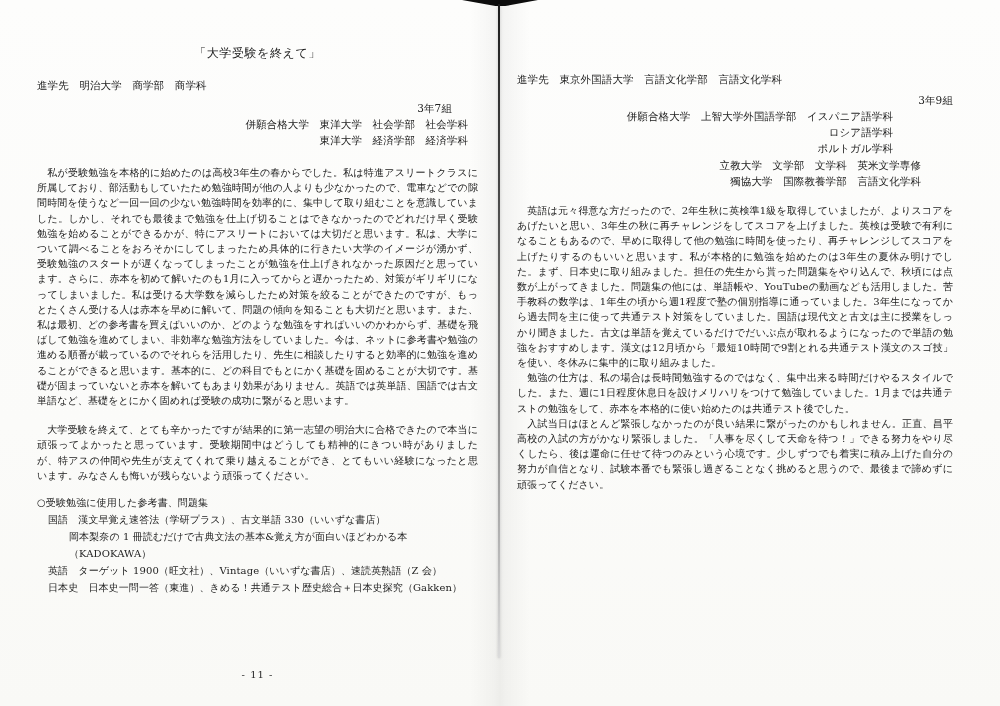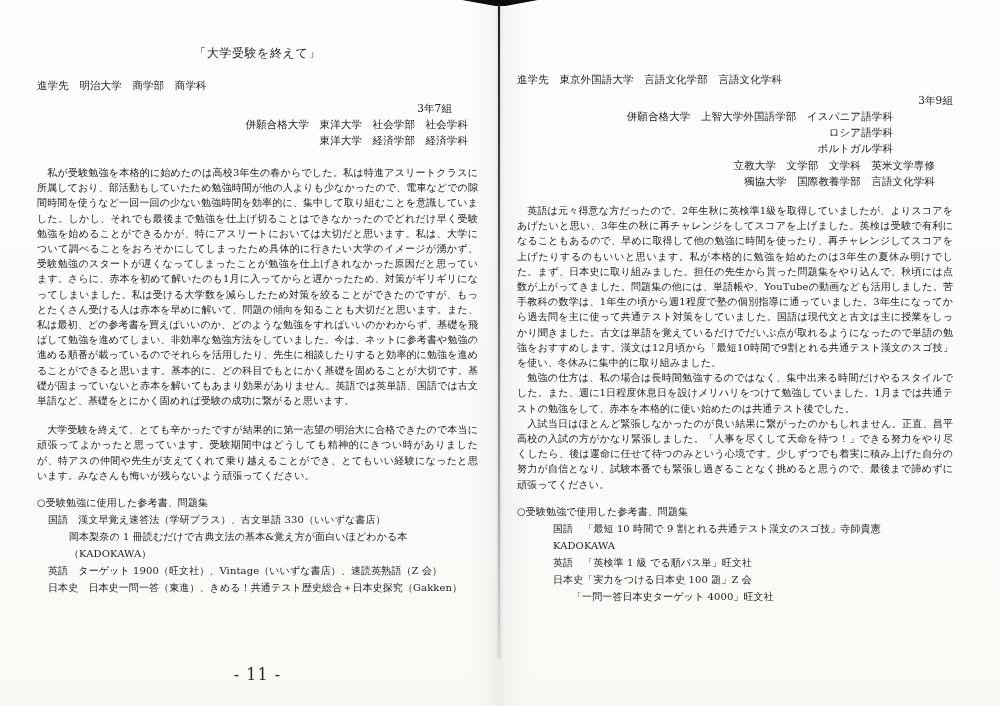--- a/index.html
+++ b/index.html
@@ -75,21 +75,21 @@
   }
   .page-left  .class-line { margin-top: 8px; margin-right: 26px; }
   .page-right .class-line { margin-top: 6px; margin-right: 0; }
   .adm {
     text-align: right;
     font-size: 10.5px;
   }
   .page-left  .adm { line-height: 16px;   margin-right: 10px; }
   .page-right .adm { line-height: 16.2px; }
   .page-right .adm.r60 { margin-right: 60px; }
-  .page-right .adm.r20 { margin-right: 18px; }
+  .page-right .adm.r20 { margin-right: 32px; }
 
   .body-block { margin-top: 14px; }
   .page-left .body-block { margin-top: 17px; }
   .para {
     margin: 0;
     text-align: justify;
     color: #202020;
   }
   .para.gap { margin-top: 14px; }
 
@@ -99,21 +99,21 @@
   .page-left  .bk.i2 { padding-left: 32px; }
   .page-right .bk.i1 { padding-left: 36px; }
   .page-right .bk.i2 { padding-left: 55px; }
 
   .pnum {
     position: absolute;
     bottom: 24px;
     left: 0;
     right: 0;
     text-align: center;
-    font-size: 16px;
+    font-size: 10px;
     letter-spacing: 1px;
     color: #2a2a2a;
   }
 </style>
 </head>
 <body>
 
 <div class="sheet">
 
   <div class="gutter-shade"></div>
@@ -144,25 +144,18 @@
     <div class="adm r60">併願合格大学　上智大学外国語学部　イスパニア語学科</div>
     <div class="adm r60">ロシア語学科</div>
     <div class="adm r60">ポルトガル学科</div>
     <div class="adm r20">立教大学　文学部　文学科　英米文学専修</div>
     <div class="adm r20">獨協大学　国際教養学部　言語文化学科</div>
     <div class="body-block">
       <p class="para">　英語は元々得意な方だったので、2年生秋に英検準1級を取得していましたが、よりスコアをあげたいと思い、3年生の秋に再チャレンジをしてスコアを上げました。英検は受験で有利になることもあるので、早めに取得して他の勉強に時間を使ったり、再チャレンジしてスコアを上げたりするのもいいと思います。私が本格的に勉強を始めたのは3年生の夏休み明けでした。まず、日本史に取り組みました。担任の先生から貰った問題集をやり込んで、秋頃には点数が上がってきました。問題集の他には、単語帳や、YouTubeの動画なども活用しました。苦手教科の数学は、1年生の頃から週1程度で塾の個別指導に通っていました。3年生になってから過去問を主に使って共通テスト対策をしていました。国語は現代文と古文は主に授業をしっかり聞きました。古文は単語を覚えているだけでだいぶ点が取れるようになったので単語の勉強をおすすめします。漢文は12月頃から「最短10時間で9割とれる共通テスト漢文のスゴ技」を使い、冬休みに集中的に取り組みました。</p>
       <p class="para">　勉強の仕方は、私の場合は長時間勉強するのではなく、集中出来る時間だけやるスタイルでした。また、週に1日程度休息日を設けメリハリをつけて勉強していました。1月までは共通テストの勉強をして、赤本を本格的に使い始めたのは共通テスト後でした。</p>
       <p class="para">　入試当日はほとんど緊張しなかったのが良い結果に繋がったのかもしれません。正直、昌平高校の入試の方がかなり緊張しました。「人事を尽くして天命を待つ！」できる努力をやり尽くしたら、後は運命に任せて待つのみという心境です。少しずつでも着実に積み上げた自分の努力が自信となり、試験本番でも緊張し過ぎることなく挑めると思うので、最後まで諦めずに頑張ってください。</p>
     </div>
-    <div class="books">
-      <div class="books-h">○受験勉強で使用した参考書、問題集</div>
-      <div class="bk i1">国語　「最短 10 時間で 9 割とれる共通テスト漢文のスゴ技」寺師貴憲　KADOKAWA</div>
-      <div class="bk i1">英語　「英検準 1 級 でる順パス単」旺文社</div>
-      <div class="bk i1">日本史「実力をつける日本史 100 題」Z 会</div>
-      <div class="bk i2">「一問一答日本史ターゲット 4000」旺文社</div>
-    </div>
   </div>
 
   <div class="fold-shadow-top"></div>
   <div class="fold-line"></div>
 
 </div>
 
 </body></html>

